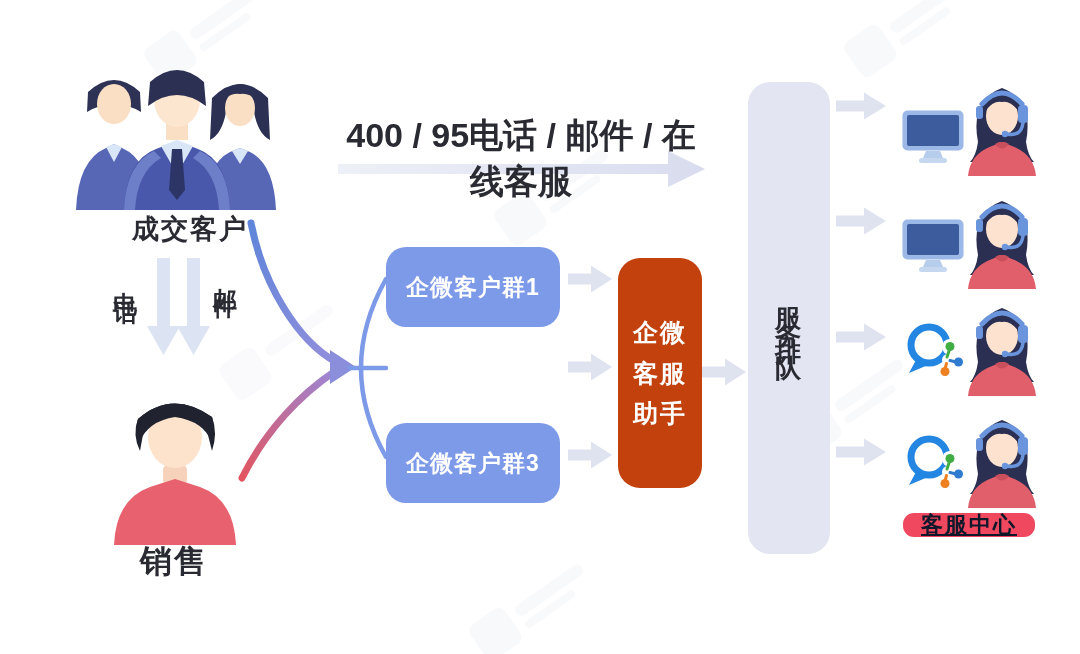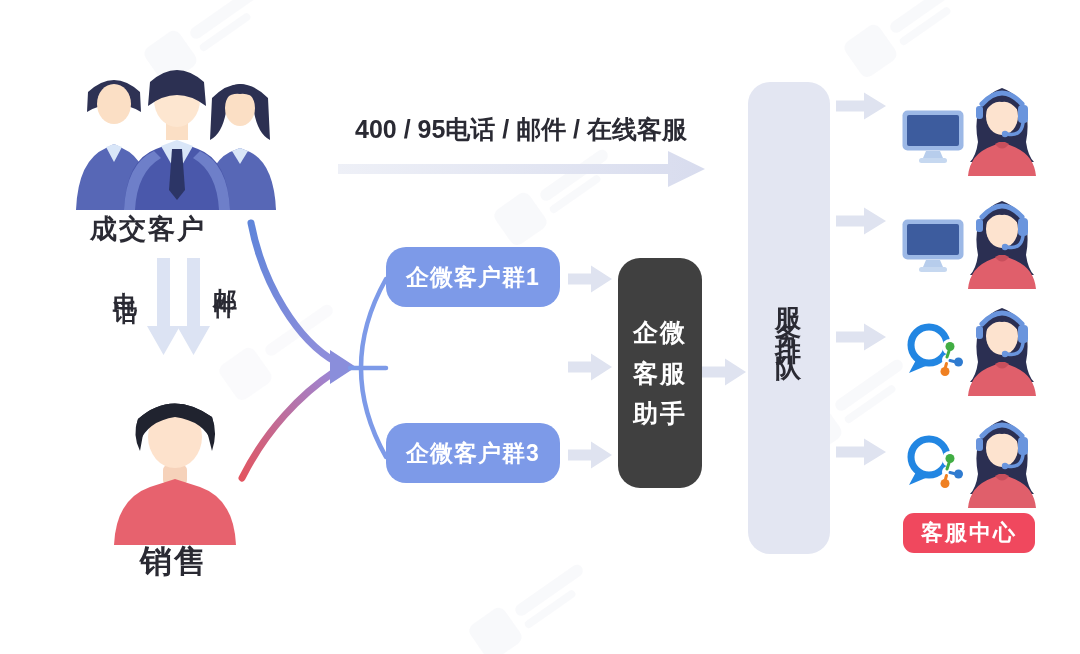--- a/index.html
+++ b/index.html
@@ -3,37 +3,37 @@
 <meta charset="utf-8">
 <style>
   html,body{margin:0;padding:0;background:#fff;}
   .canvas{position:relative;width:1080px;height:654px;background:#ffffff;overflow:hidden;
           font-family:"Liberation Sans",sans-serif;}
   .abs{position:absolute;}
   .lbl{position:absolute;color:#2a2a33;font-weight:700;}
   .center{display:flex;align-items:center;justify-content:center;text-align:center;}
   .vlabel{writing-mode:vertical-rl;text-orientation:upright;letter-spacing:8px;}
 
-  .group-box{position:absolute;left:386px;width:174px;height:60px;background:#7d9ae8;
+  .group-box{position:absolute;left:386px;width:174px;height:80px;background:#7d9ae8;
              border-radius:20px;color:#fff;font-size:23px;font-weight:700;letter-spacing:1px;}
   .gb1{top:247px}.gb2{top:335px}.gb3{top:423px}
 
-  .assistant{position:absolute;left:618px;top:258px;width:84px;height:230px;background:#404040;
+  .assistant{position:absolute;left:618px;top:258px;width:84px;height:230px;background:#c2410c;
              border-radius:22px;color:#fff;font-size:25px;font-weight:700;
              white-space:pre-line;line-height:1.62;letter-spacing:2px;}
 
   .queue{position:absolute;left:748px;top:82px;width:82px;height:472px;background:#e3e6f2;
          border-radius:22px;color:#2a2a33;font-size:26px;font-weight:700;}
   .queue .vlabel{letter-spacing:16px;}
 
-  .badge{position:absolute;left:903px;top:513px;width:132px;height:40px;background:#f0485e;
-         border-radius:11px;color:#ffffff;font-size:22px;font-weight:700;letter-spacing:2px;}
-
-  .customers-label{left:90px;top:211px;width:200px;text-align:left;font-size:27px;letter-spacing:2px;}
-  .channel-label{left:334px;top:113px;width:374px;text-align:center;font-size:25px;}
+  .badge{position:absolute;left:903px;top:513px;width:132px;height:24px;background:#f0485e;
+         border-radius:11px;color:#0f172a;font-size:22px;font-weight:700;letter-spacing:2px;text-decoration:underline;}
+
+  .customers-label{left:90px;top:211px;width:200px;text-align:center;font-size:27px;letter-spacing:2px;}
+  .channel-label{left:334px;top:113px;width:374px;text-align:center;font-size:34px;}
   .phone-label{left:109px;top:272px;font-size:24px;}
   .mail-label{left:209px;top:268px;font-size:24px;}
   .sales-label{left:122px;top:540px;width:104px;text-align:center;font-size:32px;letter-spacing:2px;}
 
   .wm{position:absolute;opacity:0.06;transform:rotate(-35deg);}
 </style>
 </head>
 <body>
 
 <div class="canvas">

